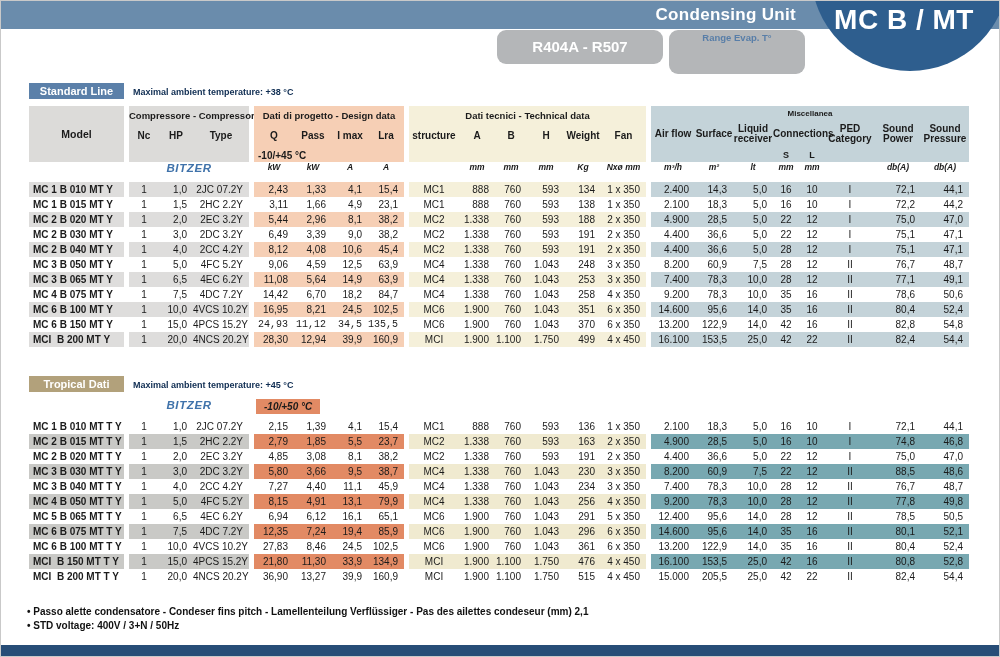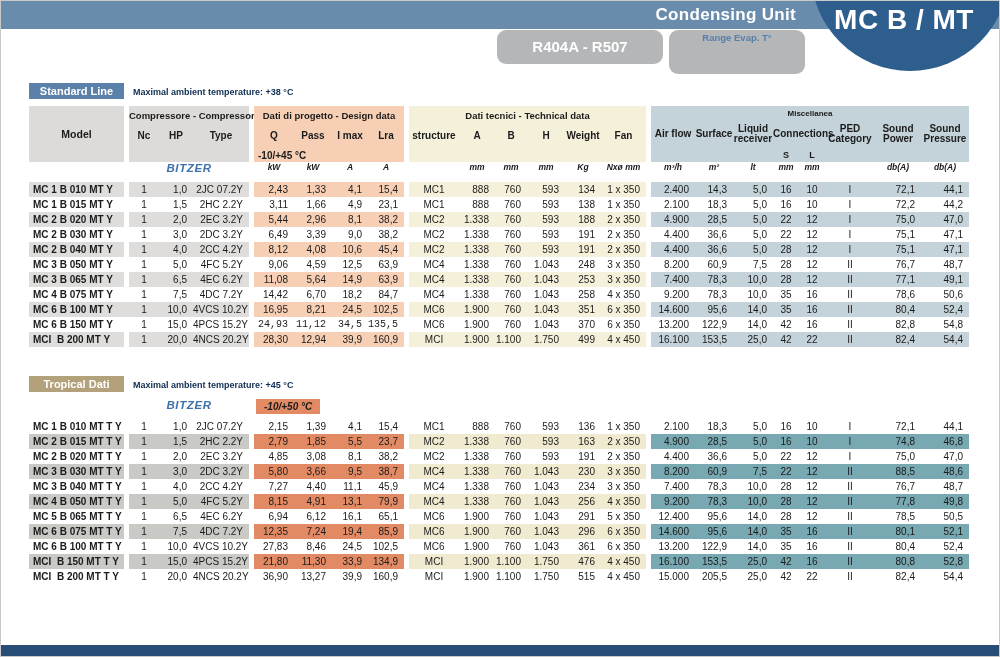--- a/index.html
+++ b/index.html
@@ -891,15 +891,19 @@
           <div class="c right" style="width: 40px;">25,0</div>
           <div class="c center" style="width: 26px;">42</div>
           <div class="c center" style="width: 26px;">22</div>
           <div class="c center" style="width: 50px;">II</div>
           <div class="c right" style="width: 46px;">82,4</div>
           <div class="c right" style="width: 48px;">54,4</div>
         </div>
       </div>
     </div>
 
+  <div class="bullets">
+    <div>• Passo alette condensatore - Condeser fins pitch - Lamellenteilung Verflüssiger - Pas des ailettes condeseur (mm) 2,1</div>
+    <div>• STD voltage: 400V / 3+N / 50Hz</div>
+  </div>
   <div class="bottom-bar"></div>
 
 </div>
 
 </body></html>

